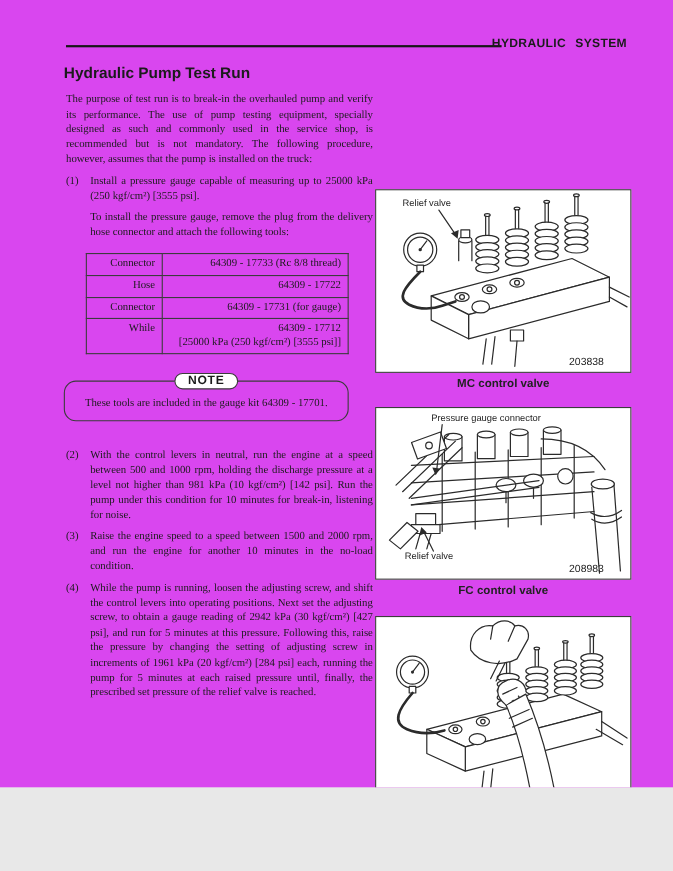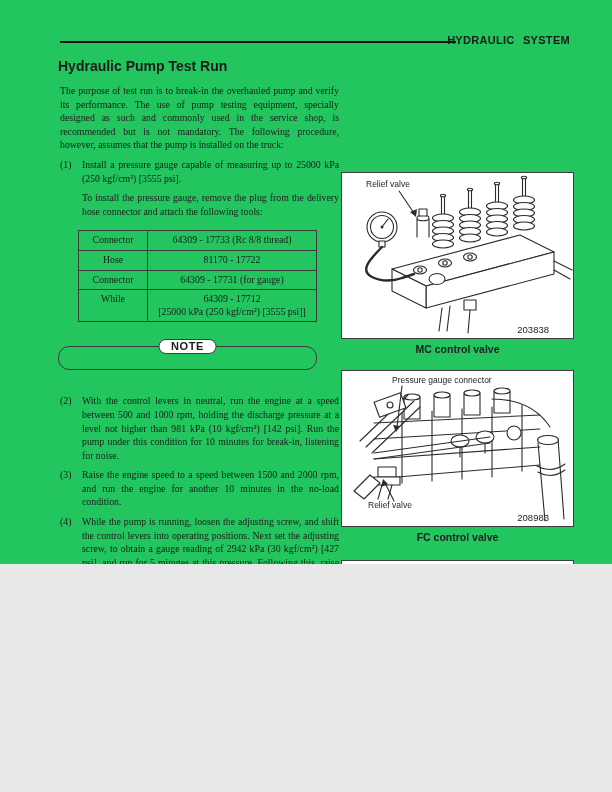--- a/index.html
+++ b/index.html
@@ -1,36 +1,36 @@
 <!DOCTYPE html>
 <html><head>
 <meta charset="utf-8">
 <style>
   html,body{margin:0;padding:0;background:#e8e8e8;}
-  .page{position:relative;width:612px;height:564px;background:#22c55e;margin:0 auto;
+  .page{position:relative;width:612px;height:716px;background:#d946ef;margin:0 auto;
         font-family:"Liberation Serif",serif;color:#1b1b1b;overflow:hidden;}
 
   
   .header-rule{position:absolute;left:60px;top:41px;width:396px;height:2.4px;background:#161616;}
   .header-title{position:absolute;top:34px;right:42px;font-family:"Liberation Sans",sans-serif;
         font-weight:bold;font-size:11px;letter-spacing:.3px;word-spacing:5px;color:#1b1b1b;}
   .doc-title{position:absolute;left:58px;top:58px;font-family:"Liberation Sans",sans-serif;
         font-weight:bold;font-size:14px;color:#1b1b1b;}
 
   
   .col{position:absolute;left:60px;top:84px;width:279px;font-size:9.8px;line-height:13.6px;text-align:justify;}
   .intro{margin:0 0 6px 0;}
   .step{display:flex;margin:0 0 6px 0;}
   .step-num{width:22px;flex:none;}
   .step-body{flex:1;}
   .substep{margin:0 0 12px 22px;}
 
   table.tools{border-collapse:collapse;margin:0 0 0 18px;width:239px;}
   table.tools td{border:1px solid #3c3c3c;padding:3px 6px;font-size:9.8px;line-height:12.6px;
-        text-align:center;vertical-align:top;}
+        text-align:right;vertical-align:top;}
   td.c1{width:56px;}
 
   .note-box{position:relative;margin:24px 0 0 -2px;width:233px;border:1.2px solid #3c3c3c;
         border-radius:11px;padding:13px 12px 9px 12px;text-align:center;}
   .note-tab{position:absolute;top:-8px;left:50%;transform:translateX(-50%);background:#fff;
         border:1.6px solid #3c3c3c;border-radius:8px;padding:0 12px;line-height:13px;
         font-family:"Liberation Sans",sans-serif;font-weight:bold;font-size:11px;letter-spacing:.6px;}
   .note-text{font-size:9.8px;line-height:13px;}
   .after-note{margin-top:24px;}
 
@@ -71,38 +71,39 @@
     <div class="substep">To install the pressure gauge, remove the plug from the delivery hose connector and attach the following tools:</div>
 
     <table class="tools">
       <tbody>
           <tr>
         <td class="c1">Connector</td>
         <td>64309 - 17733 (Rc 8/8 thread)</td>
       </tr>
       <tr>
         <td class="c1">Hose</td>
-        <td>81170 - 17722</td>
+        <td>64309 - 17722</td>
       </tr>
       <tr>
         <td class="c1">Connector</td>
         <td>64309 - 17731 (for gauge)</td>
       </tr>
       <tr>
         <td class="c1">While</td>
         <td>
           <div>64309 - 17712</div>
           <div>[25000 kPa (250 kgf/cm²) [3555 psi]]</div>
         </td>
       </tr>
     </tbody>
       </table>
 
     <div class="note-box">
       <div class="note-tab">NOTE</div>
+      <div class="note-text">These tools are included in the gauge kit 64309 - 17701.</div>
     </div>
 
     <div class="step after-note">
       <div class="step-num">(2)</div>
       <div class="step-body">With the control levers in neutral, run the engine at a speed between 500 and 1000 rpm, holding the discharge pressure at a level not higher than 981 kPa (10 kgf/cm²) [142 psi].  Run the pump under this condition for 10 minutes for break-in, listening for noise.</div>
     </div>
     <div class="step">
       <div class="step-num">(3)</div>
       <div class="step-body">Raise the engine speed to a speed between 1500 and 2000 rpm, and run the engine for another 10 minutes in the no-load condition.</div>
     </div>

